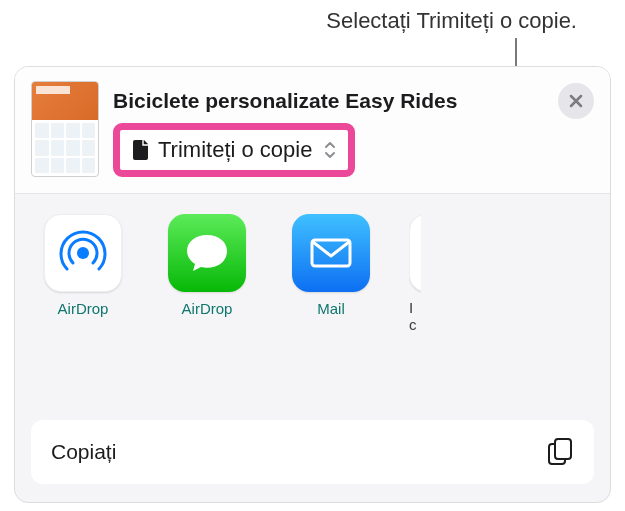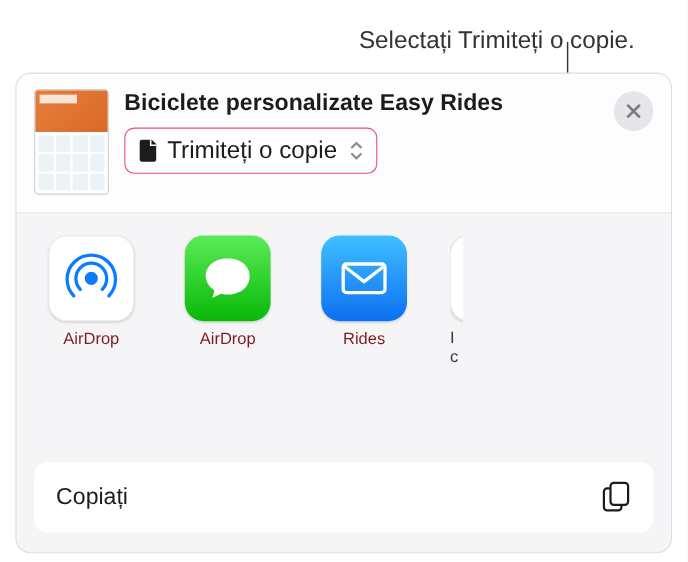--- a/index.html
+++ b/index.html
@@ -9,21 +9,21 @@
       font-family: -apple-system, BlinkMacSystemFont, "Segoe UI", Helvetica, Arial, sans-serif;
     }
     body {
       width: 625px;
       height: 511px;
       background: #fff;
       position: relative;
     }
     .callout-text {
       position: absolute;
-      top: 24px;
+      top: 8px;
       right: 48px;
       font-size: 22px;
       color: #333;
     }
     .callout-line {
       position: absolute;
       top: 38px;
       left: 426px;
       width: 102px;
       height: 114px;
@@ -37,21 +37,21 @@
       bottom: 8px;
       background: #f5f5f7;
       border-radius: 14px;
       border: 1px solid #ddd;
       overflow: hidden;
       display: flex;
       flex-direction: column;
     }
     .header {
       display: flex;
-      align-items: flex-start;
+      align-items: flex-end;
       padding: 14px 16px 16px 16px;
       gap: 14px;
       background: #fdfdfd;
       border-bottom: 1px solid #e4e4e6;
     }
     .thumbnail {
       width: 68px;
       height: 96px;
       background: #fff;
       border: 1px solid #d0d0d2;
@@ -95,21 +95,21 @@
       font-size: 21px;
       font-weight: 600;
       color: #1c1c1e;
       line-height: 1.2;
     }
     .option-selector {
       display: inline-flex;
       align-items: center;
       gap: 8px;
       background: #fff;
-      border: 1px solid #ec4899;
+      border: 7px solid #ec4899;
       border-radius: 9px;
       padding: 7px 12px;
       cursor: pointer;
       align-self: flex-start;
       font-size: 22px;
       color: #1c1c1e;
     }
     .doc-icon {
       width: 18px;
       height: 22px;
@@ -153,21 +153,21 @@
       width: 78px;
       height: 78px;
       border-radius: 17px;
       display: flex;
       align-items: center;
       justify-content: center;
       box-shadow: 0 1px 2px rgba(0,0,0,0.12);
     }
     .app-label {
       font-size: 15px;
-      color: #7f1d1d;
+      color: #0f766e;
       text-align: center;
       white-space: nowrap;
     }
     .airdrop-icon { background: #fff; border: 1px solid #eee; }
     .messages-icon { background: linear-gradient(#5ceb59, #07b807); }
     .mail-icon { background: linear-gradient(#3fc0ff, #0d6ff2); }
     .notes-icon {
       background: linear-gradient(#fff 70%, #f9f7f2 100%);
       border: 1px solid #eee;
       position: relative;
@@ -302,21 +302,21 @@
       <div class="app-label">AirDrop</div>
     </div>
 
     <div class="app-item">
       <div class="app-icon mail-icon">
         <svg width="50" height="50" viewBox="0 0 50 50">
           <rect x="6" y="12" width="38" height="26" rx="3" fill="none" stroke="#fff" stroke-width="3"></rect>
           <path d="M7 14 L25 28 L43 14" fill="none" stroke="#fff" stroke-width="3" stroke-linejoin="round"></path>
         </svg>
       </div>
-      <div class="app-label">Rides</div>
+      <div class="app-label">Mail</div>
     </div>
 
 
     <div class="partial-item">
       <div class="partial-icon"></div>
       <div class="partial-label">
         <span>I</span><br>
         <span>c</span>
       </div>
     </div>

